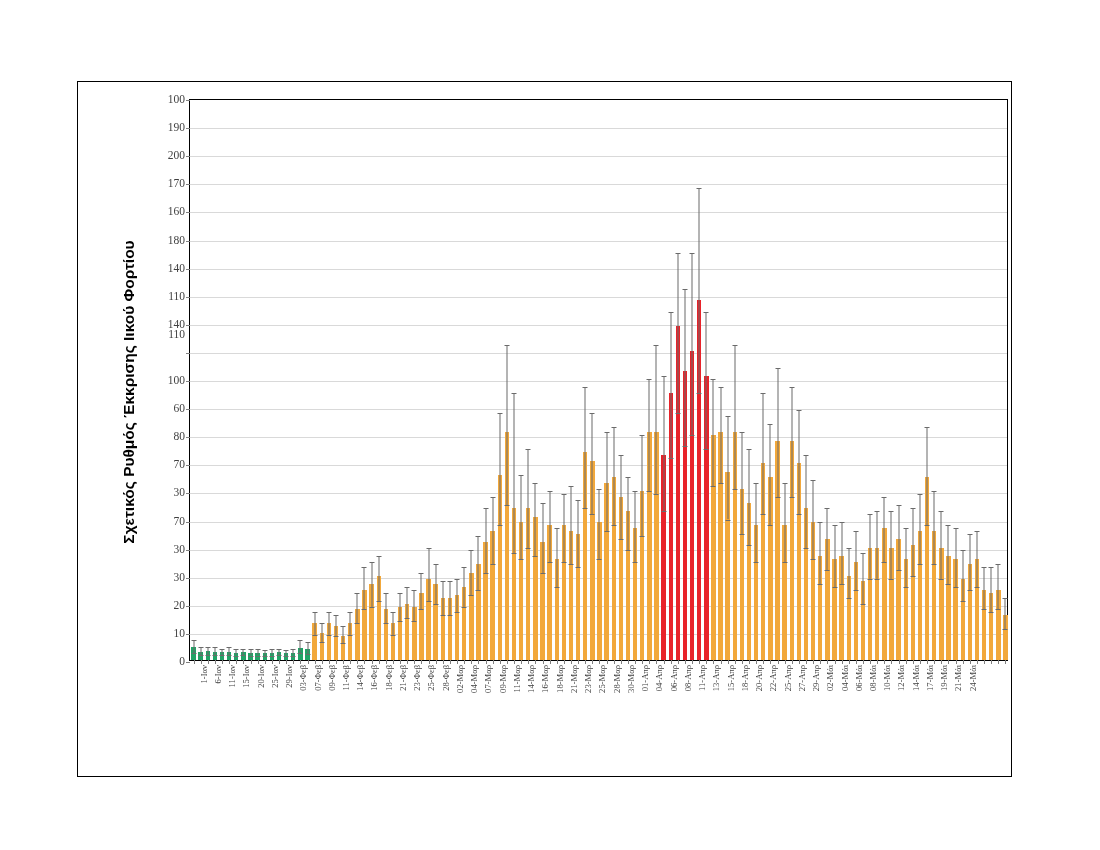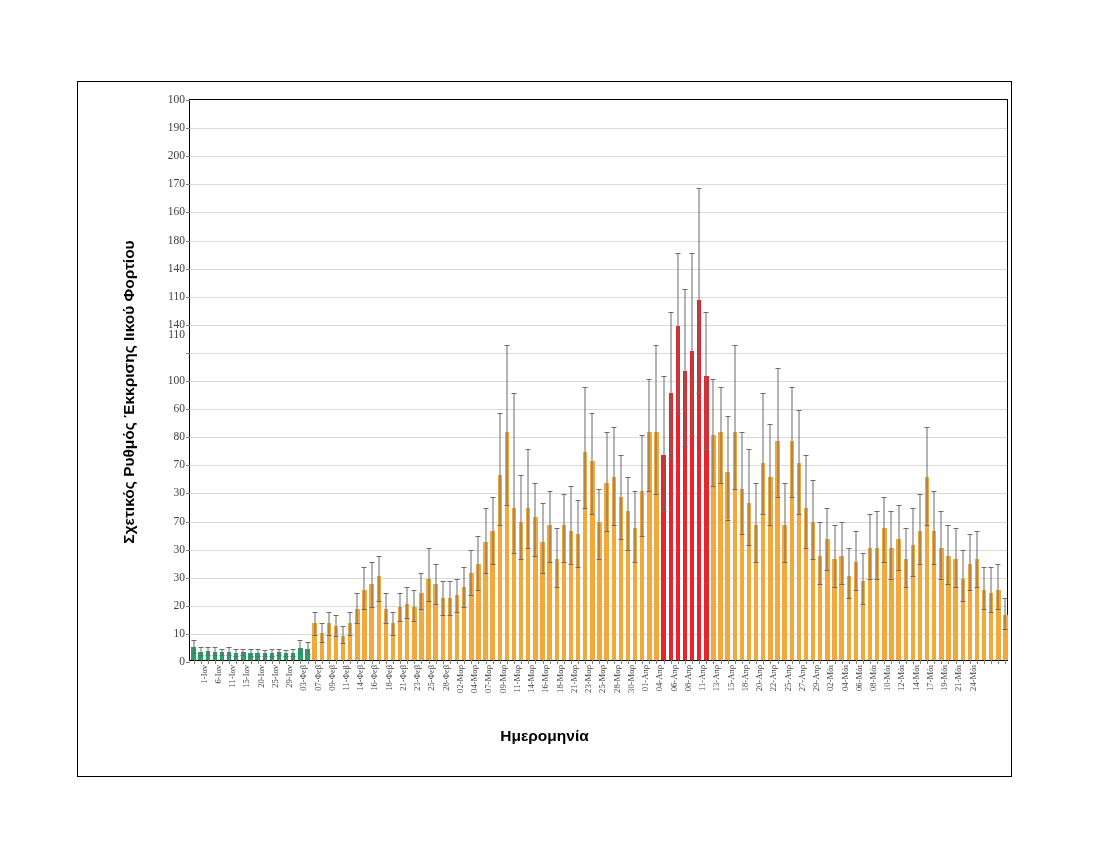--- a/index.html
+++ b/index.html
@@ -984,14 +984,13 @@
         <div class="barwrap" style="left: 813.231px; width: 4.41548px; height: 562px;">
           <div class="bar" style="height: 44.96px; background: rgb(242, 168, 59);"></div>
           <div class="ebar" style="top: 500.18px; height: 30.91px;"></div>
           <div class="ecap" style="top: 500.18px;"></div>
           <div class="ecap" style="top: 531.09px;"></div>
           <div class="xtickmark"></div>
         </div>
       </div>
   </div>
 
-  <div id="x-axis-title">Ημερομηνία</div>
 </div>
 
 </body></html>

